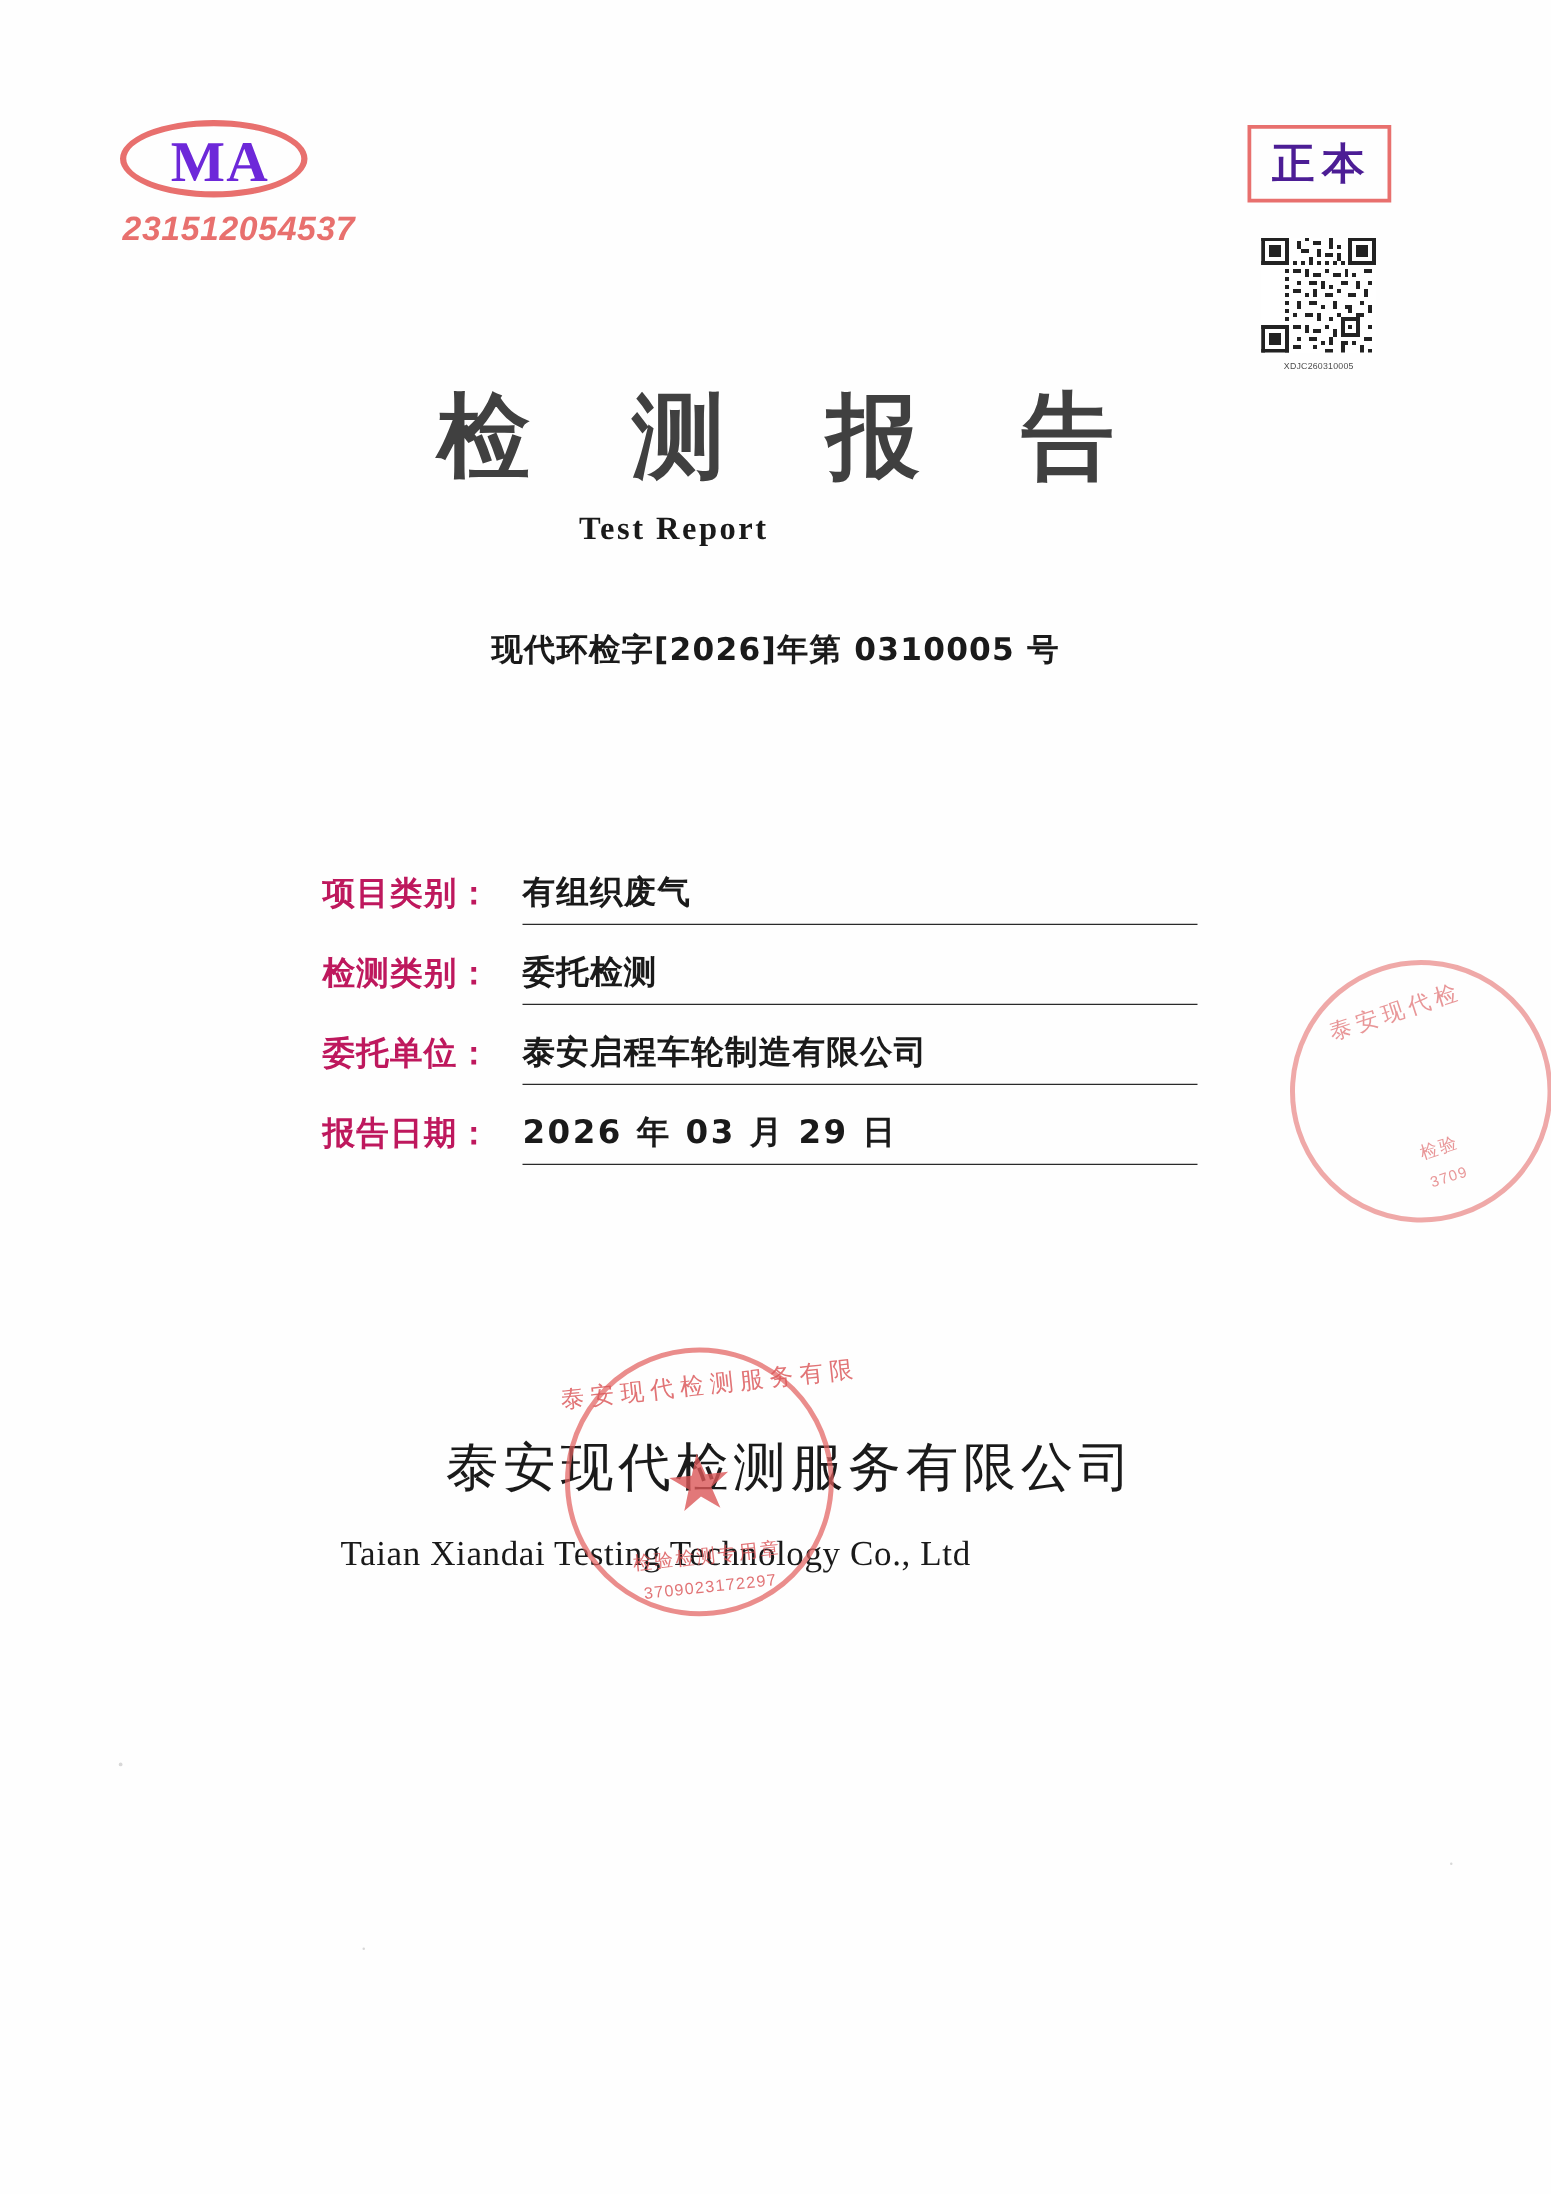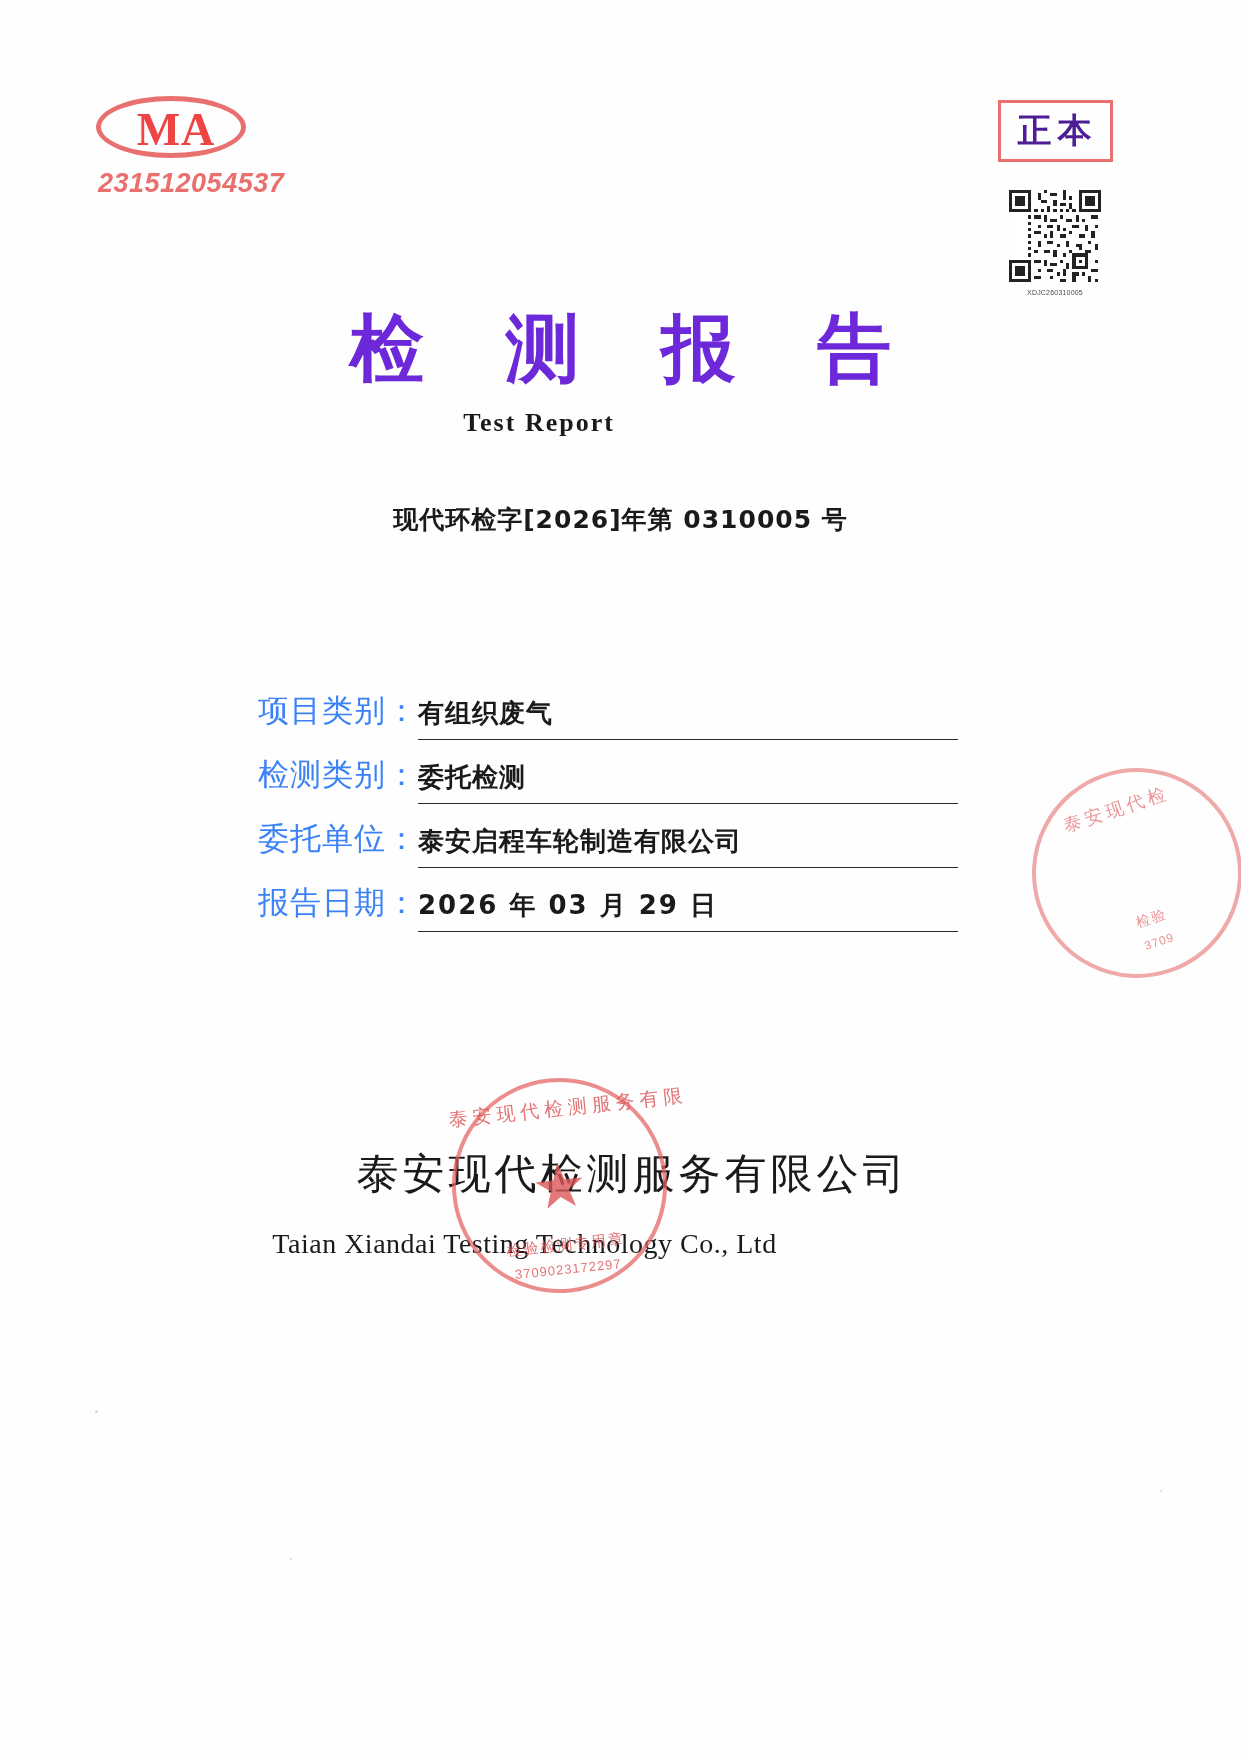--- a/index.html
+++ b/index.html
@@ -40,21 +40,21 @@
     left: 0;
     top: 0;
     width: 150px;
     height: 62px;
     line-height: 58px;
     text-align: center;
     font-family: "Liberation Serif", serif;
     font-weight: bold;
     font-size: 46px;
     letter-spacing: 1px;
-    color: #ef4444;
+    color: #6d28d9;
   }
   .cma-number {
     margin-top: 10px;
     margin-left: 2px;
     font-family: "Liberation Sans", sans-serif;
     font-weight: bold;
     font-size: 27px;
     letter-spacing: 0.5px;
     color: #e8706e;
     font-style: italic;
@@ -106,21 +106,21 @@
     position: absolute;
     left: 0;
     top: 300px;
     width: 1241px;
     text-align: center;
     font-family: "DejaVu Sans", sans-serif;
     font-weight: bold;
     font-size: 74px;
     letter-spacing: 28px;
     text-indent: 28px;
-    color: #6d28d9;
+    color: #404040;
   }
   .title-en {
     position: absolute;
     left: 0;
     top: 408px;
     width: 1078px;
     text-align: center;
     font-family: "Liberation Serif", serif;
     font-weight: bold;
     font-size: 26px;
@@ -149,24 +149,24 @@
   }
   .field-row {
     display: flex;
     align-items: flex-end;
     height: 64px;
   }
   .field-label {
     width: 160px;
     flex: 0 0 160px;
     font-family: "DejaVu Sans", sans-serif;
-    font-weight: normal;
-    font-size: 31px;
+    font-weight: bold;
+    font-size: 26px;
     letter-spacing: 1px;
-    color: #3b82f6;
+    color: #be185d;
     padding-bottom: 8px;
     white-space: nowrap;
   }
   .field-value {
     flex: 1 1 auto;
     border-bottom: 1.6px solid #2a2a2a;
     font-family: "DejaVu Sans", sans-serif;
     font-weight: bold;
     font-size: 26px;
     letter-spacing: 1px;

